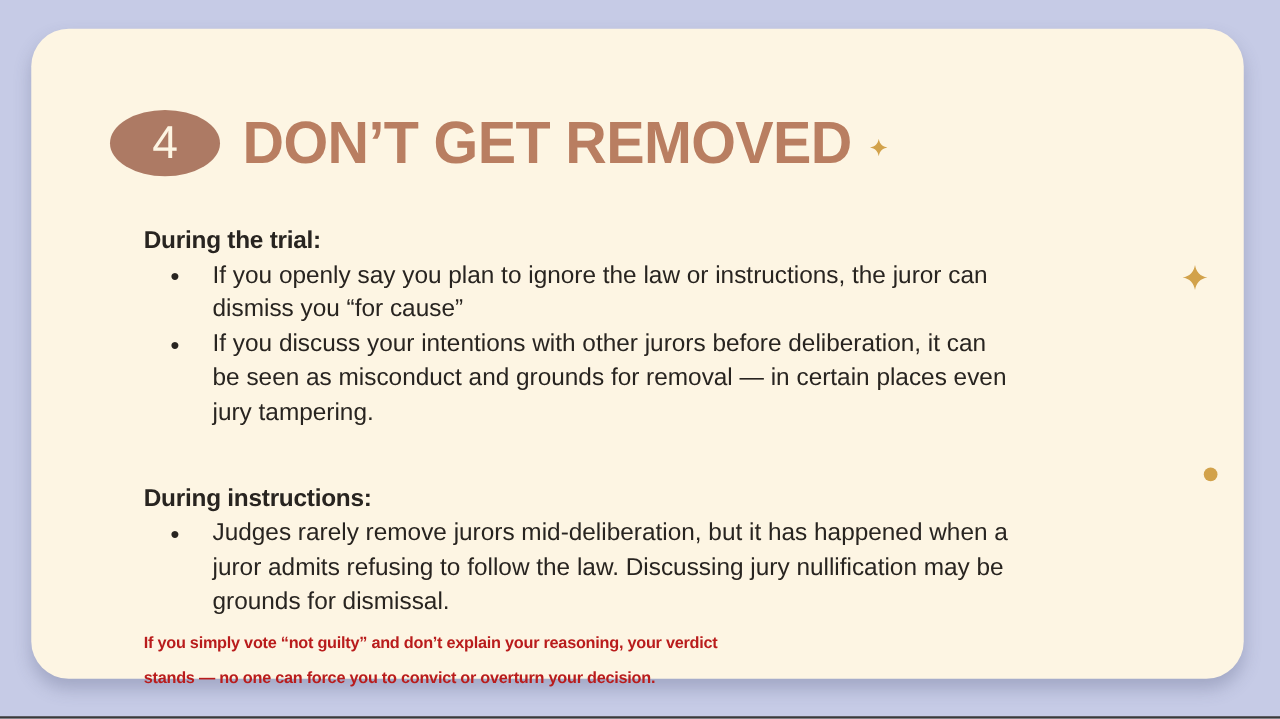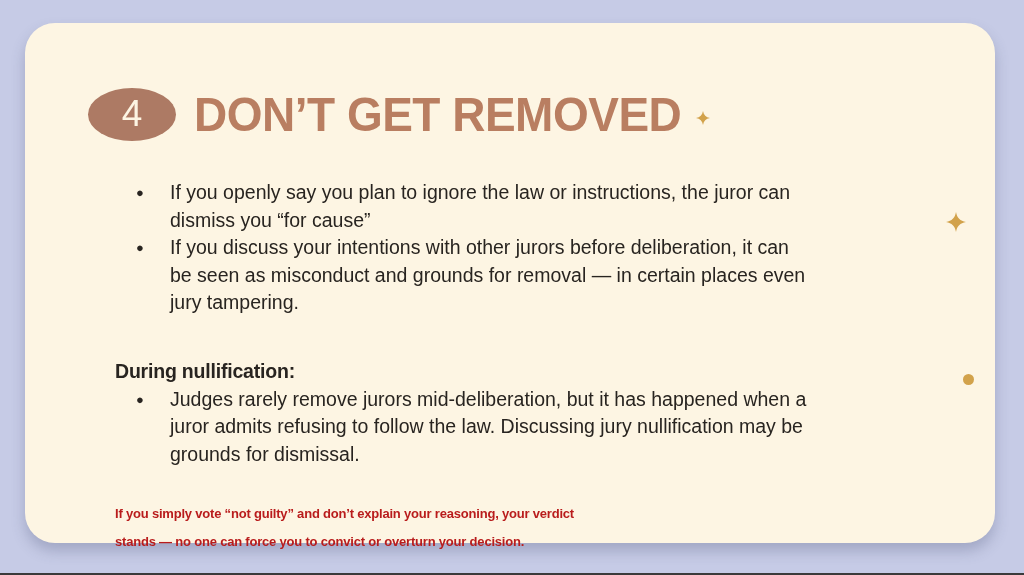--- a/index.html
+++ b/index.html
@@ -134,37 +134,38 @@
       <svg width="20" height="20" viewBox="0 0 24 24" fill="currentColor">
         <path d="M12 0 C13.2 7 17 10.8 24 12 C17 13.2 13.2 17 12 24 C10.8 17 7 13.2 0 12 C7 10.8 10.8 7 12 0 Z"></path>
       </svg>
     </span>
 
     <span class="dot-right"></span>
 
     <div class="body-copy">
 
       <div class="section">
+        <div class="section-heading">During the trial:</div>
         <div class="bullet">
           <span class="bullet-marker">●</span>
           <span class="bullet-text">If you openly say you plan to ignore the law or instructions, the juror can
 dismiss you “for cause”</span>
         </div>
         <div class="bullet">
           <span class="bullet-marker">●</span>
           <span class="bullet-text">If you discuss your intentions with other jurors before deliberation, it can
 be seen as misconduct and grounds for removal — in certain places even
 jury tampering.</span>
         </div>
       </div>
 
       <div class="section-gap"></div>
 
       <div class="section">
-        <div class="section-heading">During nullification:</div>
+        <div class="section-heading">During instructions:</div>
         <div class="bullet">
           <span class="bullet-marker">●</span>
           <span class="bullet-text">Judges rarely remove jurors mid-deliberation, but it has happened when a
 juror admits refusing to follow the law. Discussing jury nullification may be
 grounds for dismissal.</span>
         </div>
       </div>
 
     </div>
 

